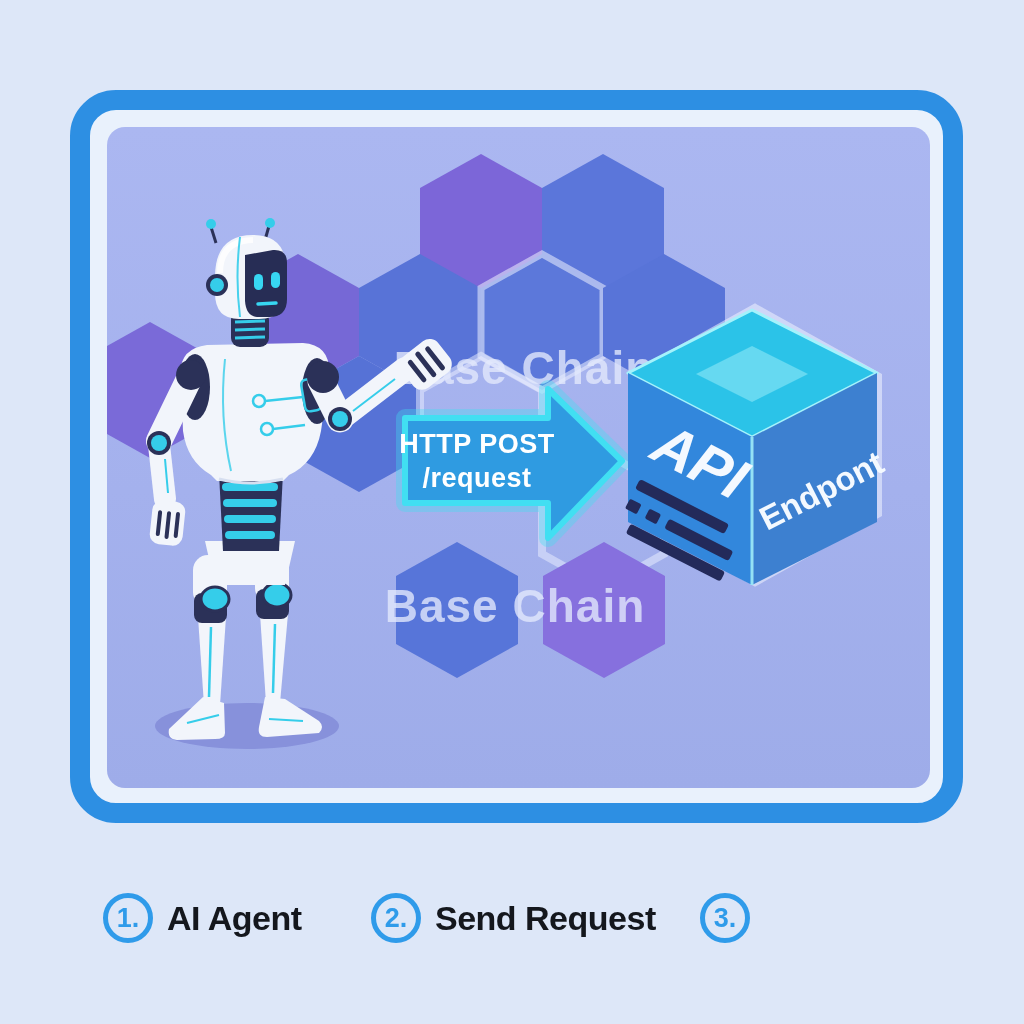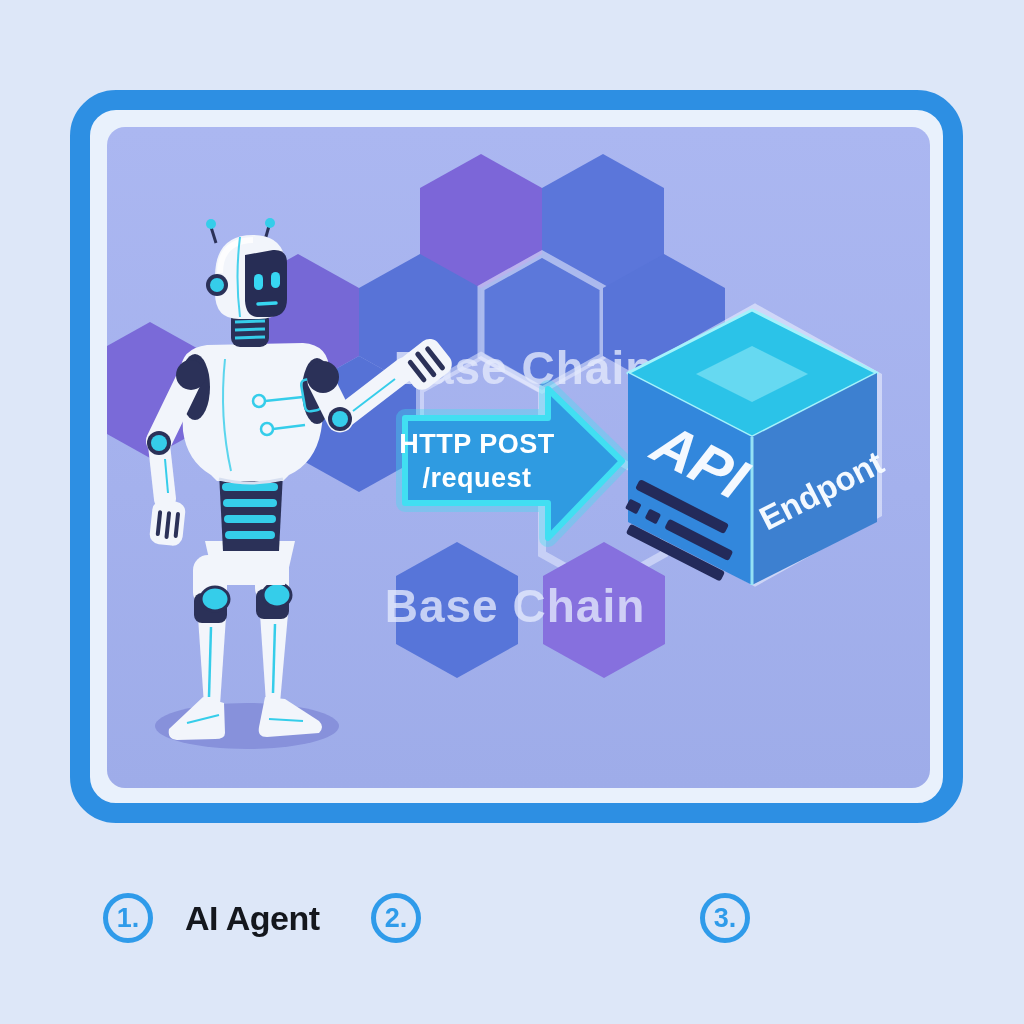--- a/index.html
+++ b/index.html
@@ -19,21 +19,21 @@
     background:linear-gradient(180deg,#ABB7F1 0%,#A4B1ED 55%,#9EACE9 100%);
   }
   .scene-svg{position:absolute;left:0;top:0;}
   .legend{position:absolute;left:0;top:0;width:1024px;height:1024px;pointer-events:none;}
   .legend-item{position:absolute;top:893px;display:flex;align-items:center;}
   .badge{
     width:50px;height:50px;box-sizing:border-box;border:5px solid #2F9BEA;
     border-radius:50%;display:flex;align-items:center;justify-content:center;
     color:#2F9BEA;font-size:27px;font-weight:700;flex:0 0 auto;
   }
-  .legend-label{margin-left:32px;font-size:34px;font-weight:700;color:#14171D;letter-spacing:-0.5px;text-align:center;}
+  .legend-label{margin-left:14px;font-size:34px;font-weight:700;color:#14171D;letter-spacing:-0.5px;text-align:center;}
   svg text{font-family:"Liberation Sans", sans-serif;}
   .base-chain{font-size:46px;font-weight:700;fill:#E4EAFD;opacity:0.78;letter-spacing:1px;}
   .arrow-text{font-size:27px;font-weight:700;fill:#FFFFFF;letter-spacing:0.5px;}
   .cube-api{font-size:58px;font-weight:700;fill:#F4F9FF;font-style:italic;}
   .cube-endpoint{font-size:33px;font-weight:700;fill:#F4F9FF;}
 </style>
 </head>
 <body>
 
 <div class="frame">
@@ -193,19 +193,20 @@
   <div class="legend-item" style="left:103px">
     <span class="badge">
         <span>1.</span>
       </span>
     <span class="legend-label">AI Agent</span>
   </div>
   <div class="legend-item" style="left:371px">
     <span class="badge">
         <span>2.</span>
       </span>
+    <span class="legend-label">Send Request</span>
   </div>
   <div class="legend-item" style="left:700px">
     <span class="badge">
         <span>3.</span>
       </span>
   </div>
 </div>
 
 </body></html>

